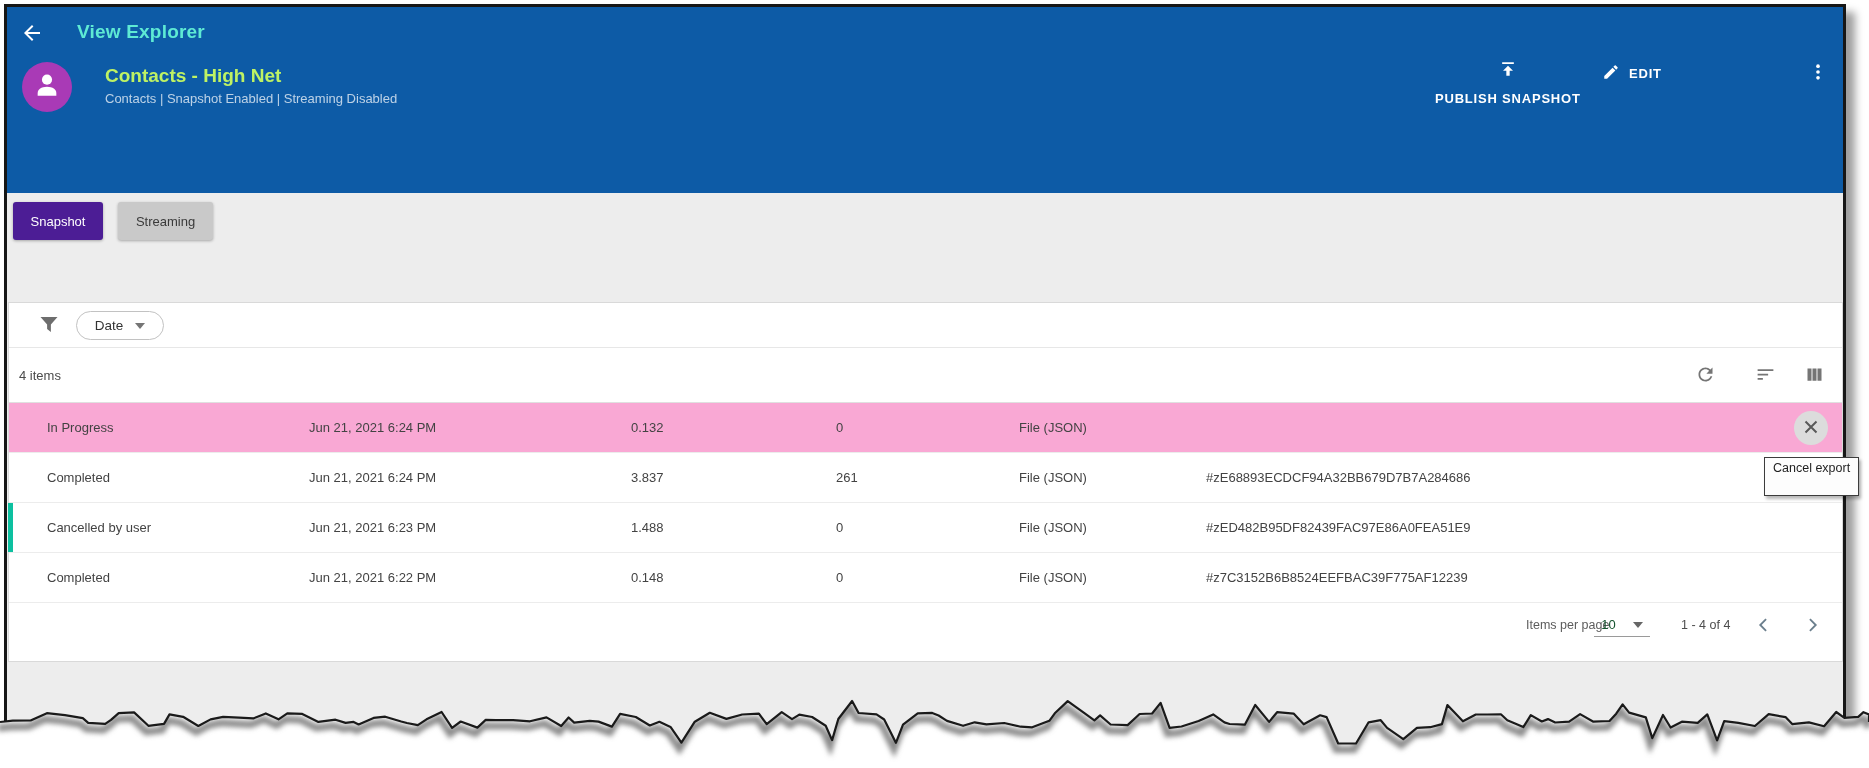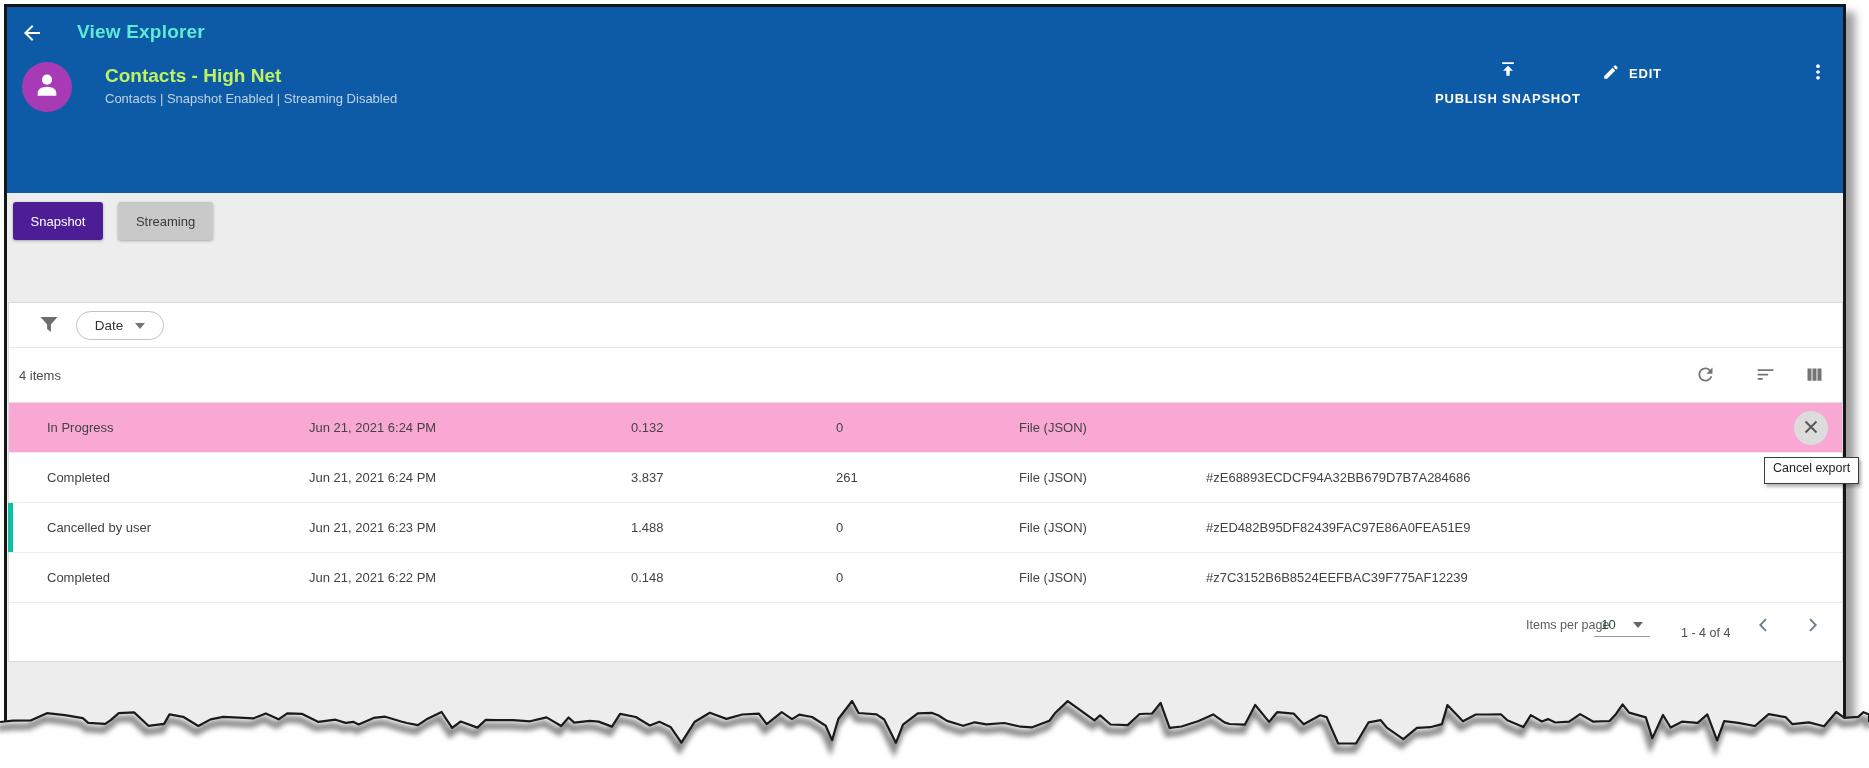--- a/index.html
+++ b/index.html
@@ -76,29 +76,29 @@
                 background:#dcdcdc; border:none; cursor:pointer; display:flex; align-items:center;
                 justify-content:center; }
 
   .pager { position:relative; height:46px; font-size:12.5px; color:#5c5c5c; }
   .pg-label { position:absolute; left:1517px; top:15px; }
   .pg-select { position:absolute; left:1585px; top:10px; width:56px; height:24px;
                border:none; border-bottom:1px solid #9a9a9a; background:none; cursor:pointer;
                display:flex; align-items:center; justify-content:center; gap:17px;
                font-size:13px; color:#14532d; }
   .pg-select .caret-down { border-top-color:#666; }
-  .pg-range { position:absolute; left:1672px; top:23px; color:#4d4d4d; }
+  .pg-range { position:absolute; left:1672px; top:15px; color:#4d4d4d; }
   .pg-nav { position:absolute; top:10px; width:26px; height:26px; background:none; border:none;
             cursor:pointer; display:flex; align-items:center; justify-content:center; }
   .pg-prev { left:1742px; }
   .pg-next { left:1790px; }
 
   
   .tooltip { position:absolute; left:1764px; top:457px; z-index:60; background:#fdfdfd;
-             border:1px solid #3c3c3c; padding:3px 8px 8px 8px; font-size:12.5px; color:#1f1f1f;
+             border:1px solid #3c3c3c; padding:3px 8px 20px 8px; font-size:12.5px; color:#1f1f1f;
              box-shadow:2px 3px 3px rgba(0,0,0,.28); white-space:nowrap; }
 
   
   .tear { position:absolute; left:0; top:688px; width:1869px; height:80px; z-index:90; pointer-events:none; }
 </style>
 </head>
 <body>
 
 <div class="stage">
   <div class="window">

